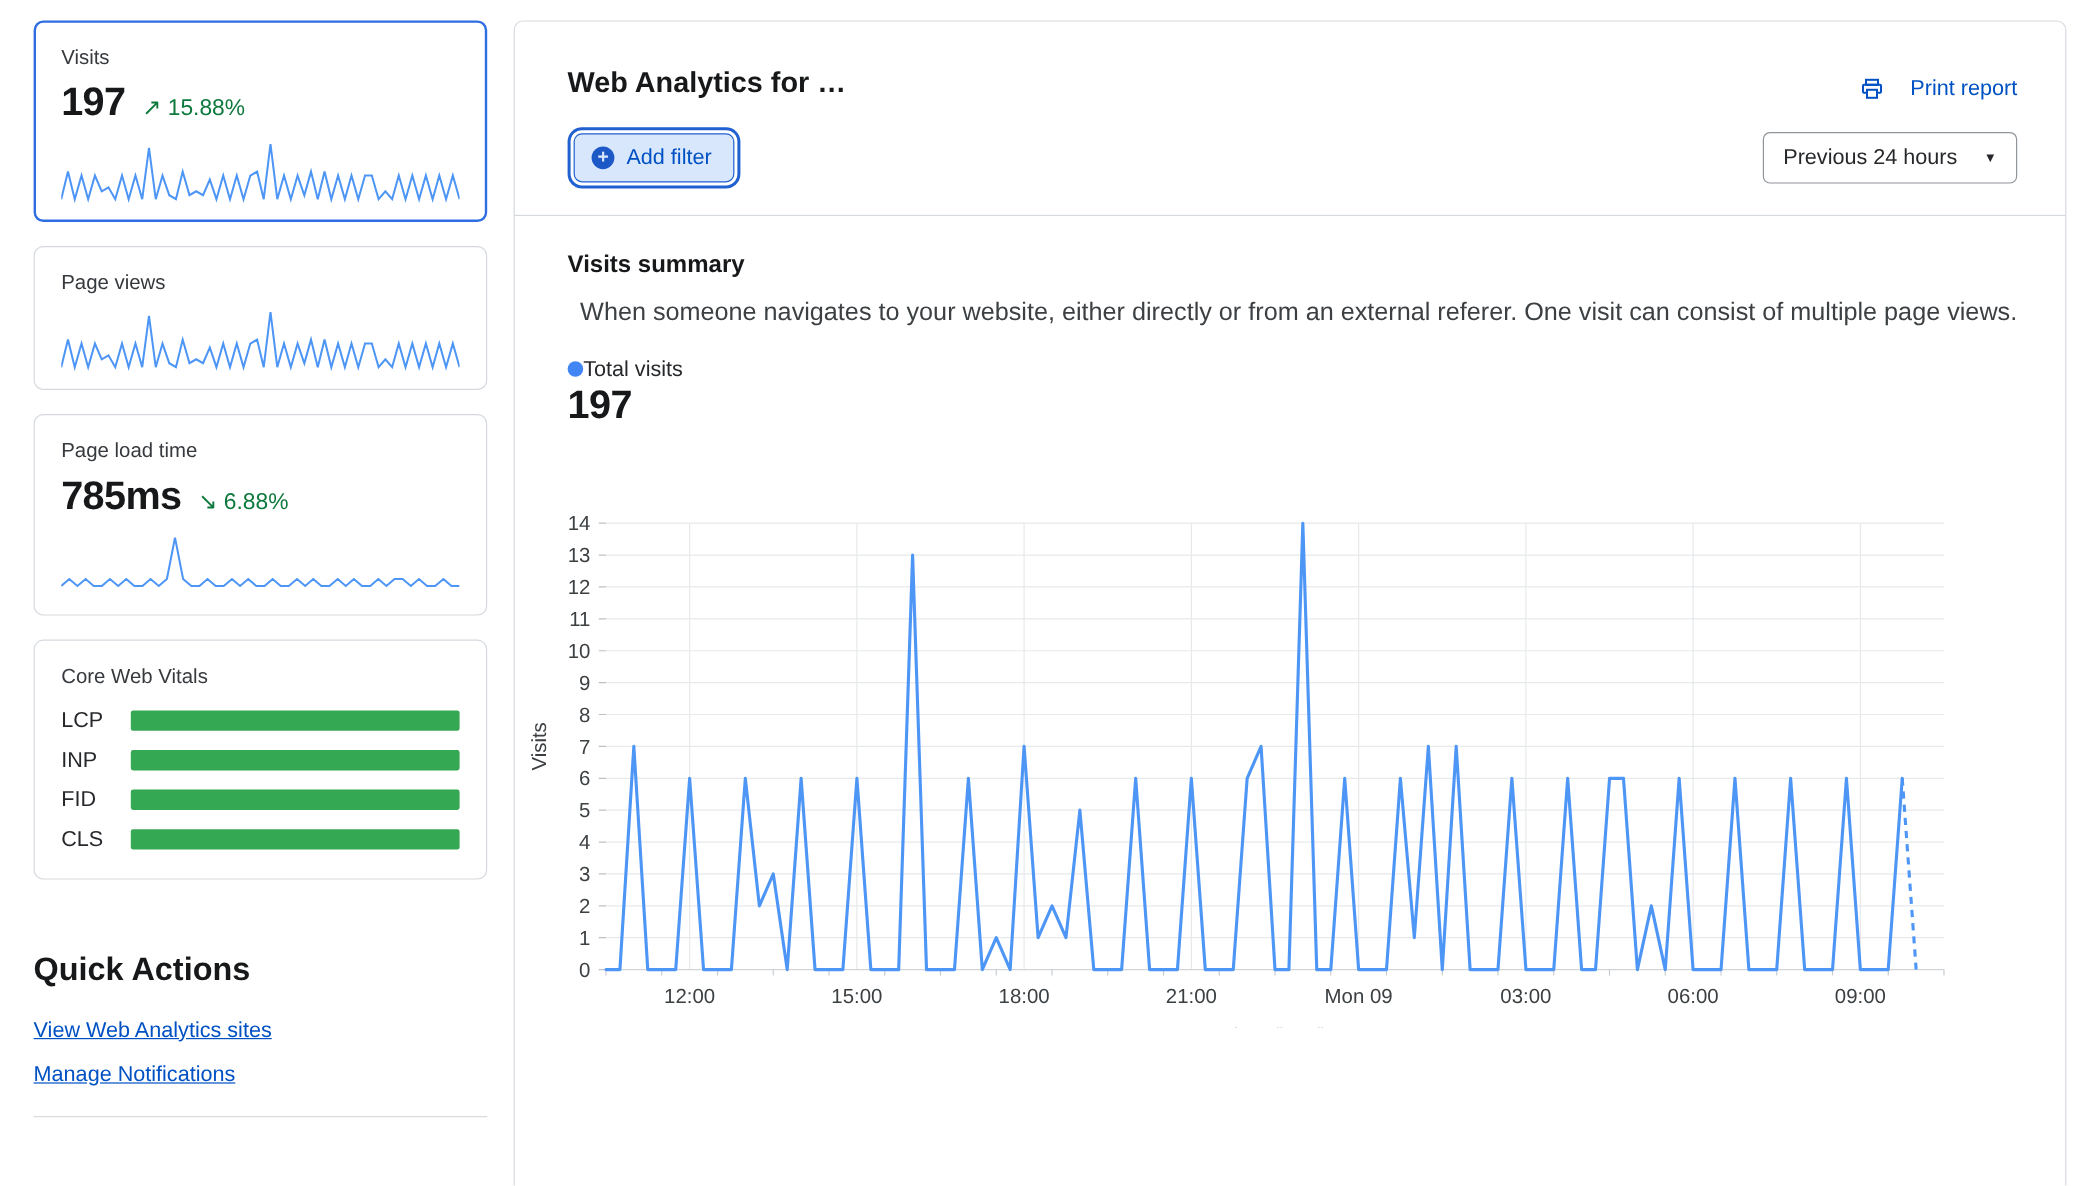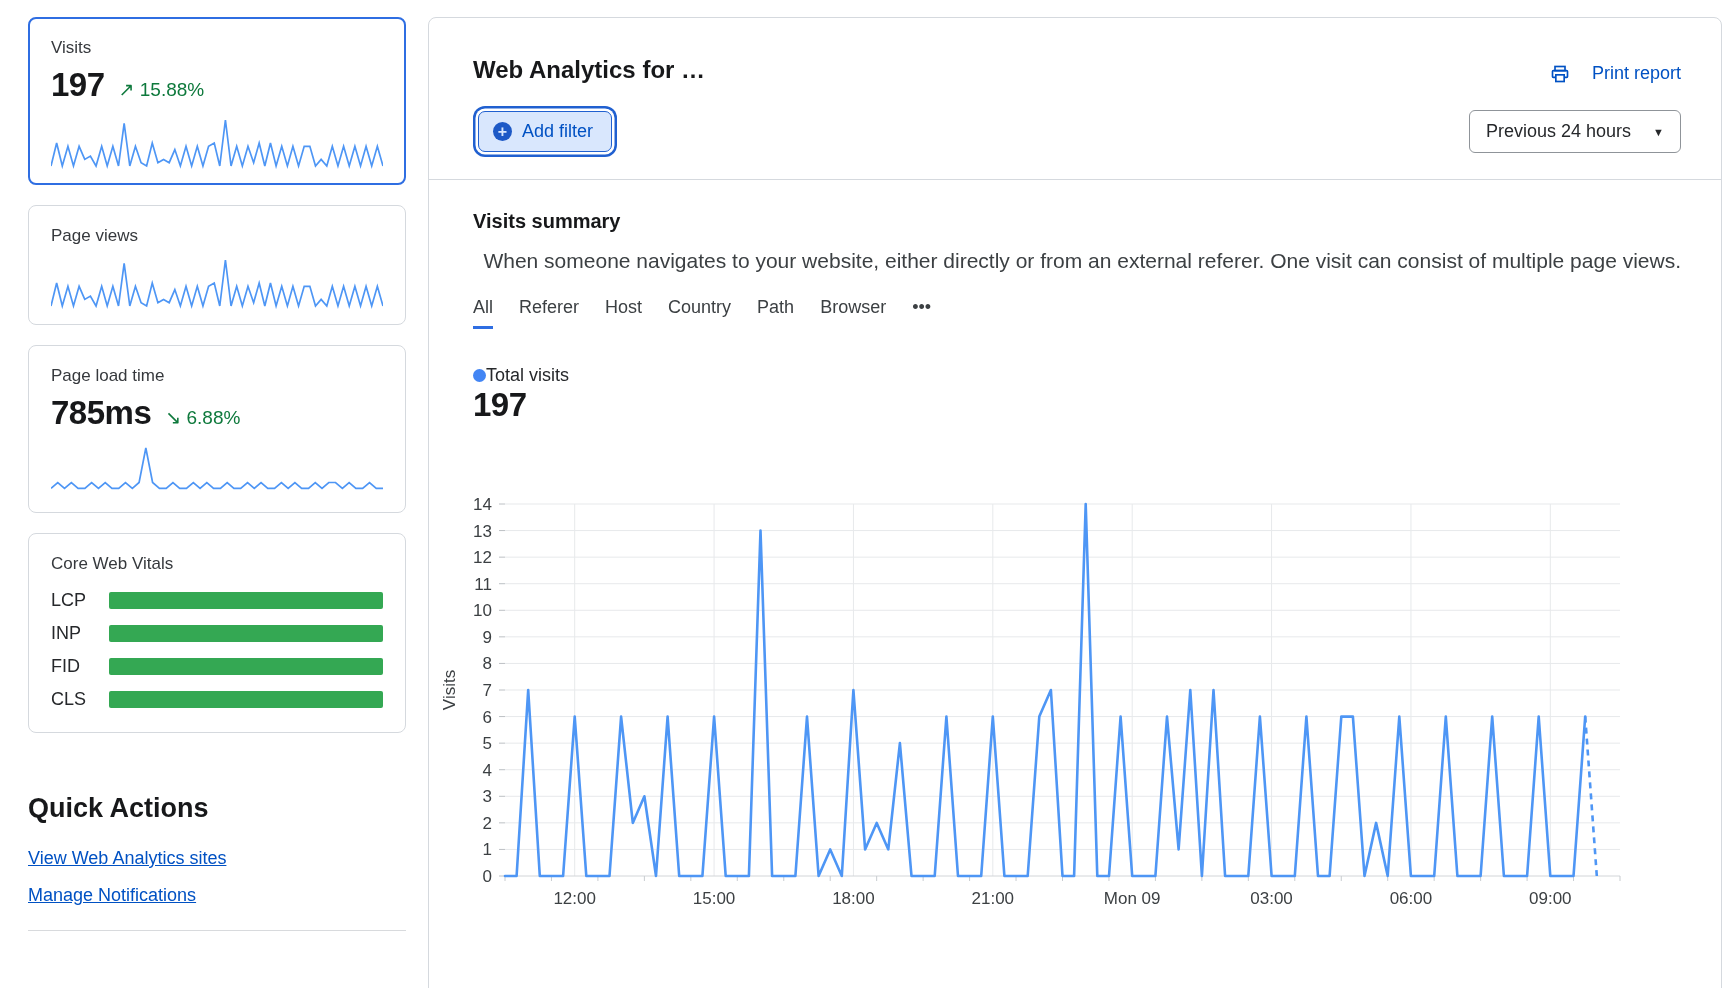--- a/index.html
+++ b/index.html
@@ -151,29 +151,20 @@
         <span>Previous 24 hours</span>
         <span class="caret">▼</span>
       </button>
     </div>
 
     <hr class="header-divider">
 
     <div class="summary">
       <div class="summary-title">Visits summary</div>
       <div class="summary-desc">When someone navigates to your website, either directly or from an external referer. One visit can consist of multiple page views.</div>
-      <ul class="tabs">
-          <li class="tab active">All</li>
-          <li class="tab">Referer</li>
-          <li class="tab">Host</li>
-          <li class="tab">Country</li>
-          <li class="tab">Path</li>
-          <li class="tab">Browser</li>
-          <li class="tab">•••</li>
-        </ul>
       <div class="legend-row">
         <span class="legend-dot" style="background: rgb(66, 133, 244);"></span>
         <span class="legend-label">Total visits</span>
       </div>
       <div class="total-number">197</div>
     </div>
 
     <div class="chart-wrap">
       <svg class="chart-svg" width="1250" height="500">
           <line x1="135.6875" y1="80" x2="135.6875" y2="452" stroke="#e7e9eb" stroke-width="1"></line>

